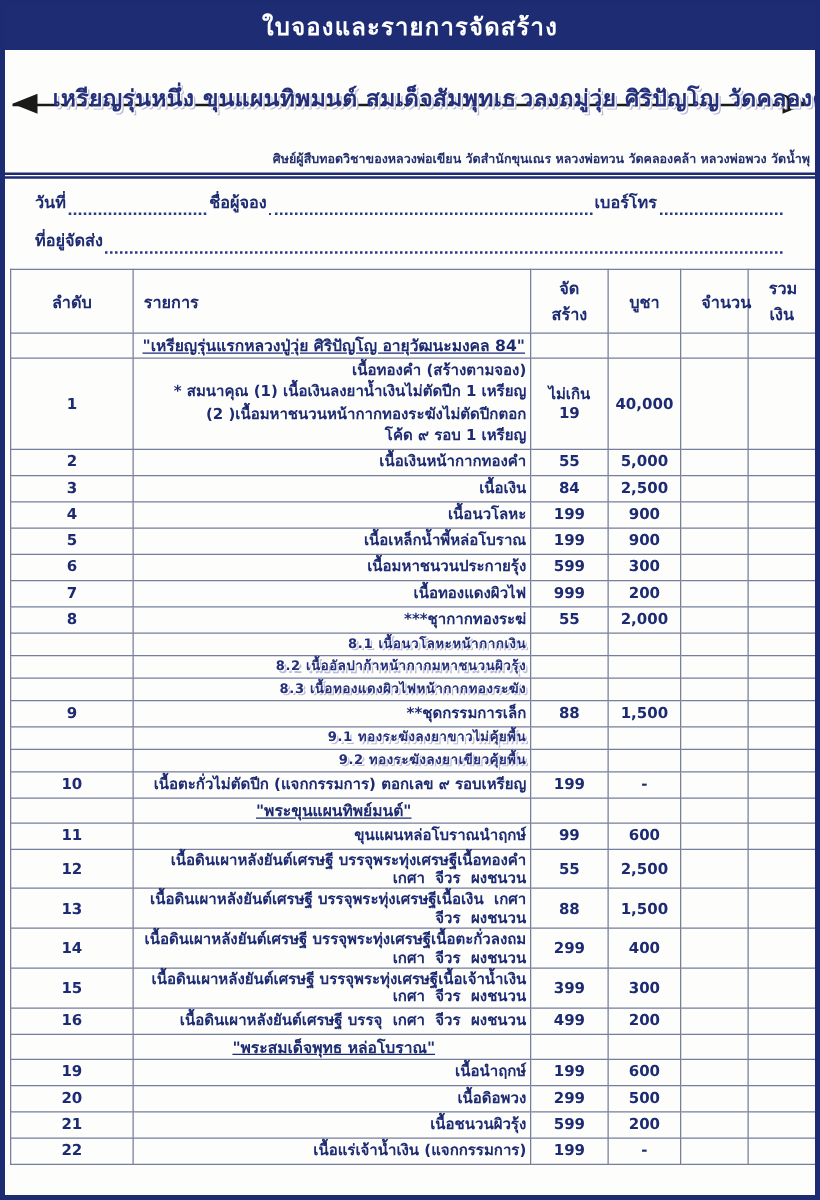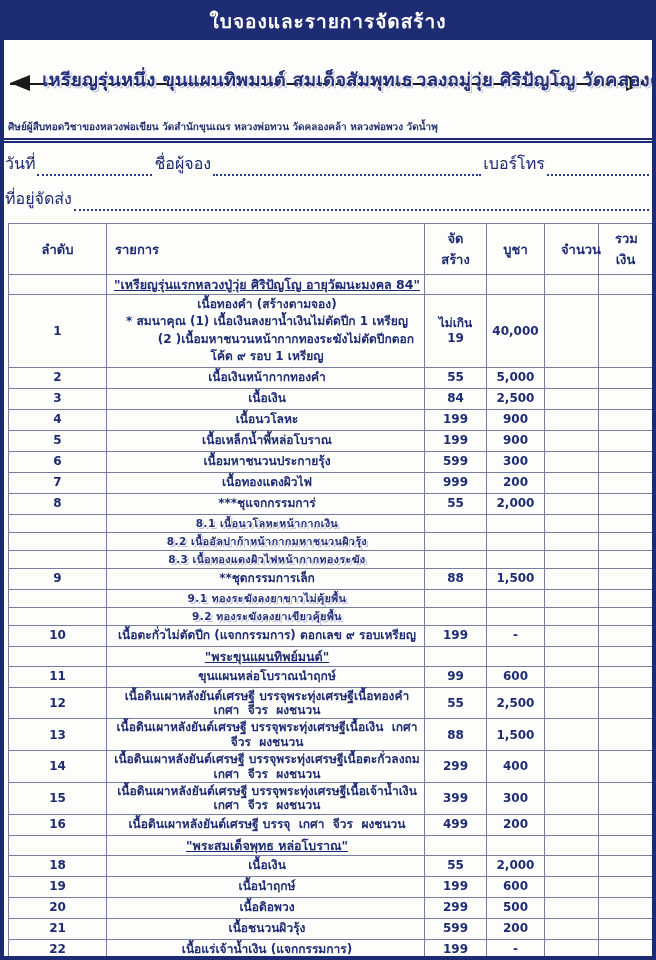--- a/index.html
+++ b/index.html
@@ -18,37 +18,37 @@
   .arrowline{position:absolute;left:6px;right:6px;top:56%;height:2px;background:#1a1a1a;z-index:0;}
   .arrow{width:0;height:0;position:absolute;top:56%;transform:translateY(-50%);z-index:0;}
   .arrow-l{left:6px;border-top:8px solid transparent;border-bottom:8px solid transparent;border-right:20px solid #1a1a1a;}
   .arrow-r{right:6px;border-top:8px solid transparent;border-bottom:8px solid transparent;border-left:20px solid #1a1a1a;}
   .logo{position:relative;z-index:1;font-size:52px;font-weight:bold;line-height:1;
     color:#cbc5ea;-webkit-text-stroke:2.5px #29295f;
     text-shadow:3px 3px 0 #8d87bb;transform:rotate(-3deg);}
   .subs{position:relative;z-index:1;display:flex;gap:3px;margin-left:40px;}
   .sub{font-weight:bold;font-size:18px;line-height:1.15;color:#243079;
     text-shadow:1px 1px 0 #ffffff,2px 2px 0 #b9b9d9;letter-spacing:.5px;white-space:nowrap;}
-  .credits{text-align:left;font-size:10px;font-weight:bold;color:#23306f;
+  .credits{text-align:right;font-size:10px;font-weight:bold;color:#23306f;
     padding:3px 4px 4px;}
   
-  .formarea{padding:8px 1px 2px;font-size:16px;font-weight:normal;}
+  .formarea{padding:8px 24px 2px;font-size:13px;font-weight:bold;}
   .fline{display:flex;align-items:flex-end;margin-bottom:10px;}
   .fline span{white-space:nowrap;}
   .dots{border-bottom:2px dotted #2a3a8a;height:13px;margin:0 2px;}
   
   .table-wrap{padding:0 4px;}
   table{border-collapse:collapse;width:100%;table-layout:fixed;}
   th,td{border:1px solid #767d9d;vertical-align:middle;}
   th{font-size:13px;font-weight:bold;padding:4px 16px;}
   th.h-no,th.h-made,th.h-price,th.h-qty,th.h-total{text-align:center;}
   th.h-desc{text-align:left;padding-left:8px;}
   td{font-size:12px;font-weight:bold;line-height:1.2;padding:1px 3px;}
   td.c-no,td.c-made,td.c-price{text-align:center;}
-  td.c-desc{text-align:center;padding-left:6px;white-space:pre-wrap;}
+  td.c-desc{text-align:right;padding-left:6px;white-space:pre-wrap;}
   tr.item td{height:18px;}
   tr.sub td{height:15px;margin-left:28px;}
   tr.sub td.c-desc{font-size:10.5px;}
   tr.section td{height:17px;}
   tr.section td.c-desc{text-align:center;text-decoration:underline;font-size:12.5px;}
   tr.big td.c-desc div{line-height:1.45;}
 </style>
 </head>
 <body>
 
@@ -211,21 +211,21 @@
             <td class="c-price">
               <div>200</div>
             </td>
             <td class="c-qty"></td>
             <td class="c-total"></td>
           </tr>
           <tr class="item">
             <td class="c-no">
               <div>8</div>
             </td>
-            <td class="c-desc"><div>***ชุแจกกรรมการ่</div></td>
+            <td class="c-desc"><div>***ชุากากทองระฆ่</div></td>
             <td class="c-made">
               <div>55</div>
             </td>
             <td class="c-price">
               <div>2,000</div>
             </td>
             <td class="c-qty"></td>
             <td class="c-total"></td>
           </tr>
           <tr class="sub">
@@ -386,34 +386,20 @@
               <div>200</div>
             </td>
             <td class="c-qty"></td>
             <td class="c-total"></td>
           </tr>
           <tr class="section">
             <td class="c-no"></td>
             <td class="c-desc"><div>"พระสมเด็จพุทธ หล่อโบราณ"</div></td>
             <td class="c-made"></td>
             <td class="c-price"></td>
-            <td class="c-qty"></td>
-            <td class="c-total"></td>
-          </tr>
-          <tr class="item">
-            <td class="c-no">
-              <div>18</div>
-            </td>
-            <td class="c-desc"><div>เนื้อเงิน</div></td>
-            <td class="c-made">
-              <div>55</div>
-            </td>
-            <td class="c-price">
-              <div>2,000</div>
-            </td>
             <td class="c-qty"></td>
             <td class="c-total"></td>
           </tr>
           <tr class="item">
             <td class="c-no">
               <div>19</div>
             </td>
             <td class="c-desc"><div>เนื้อนำฤกษ์</div></td>
             <td class="c-made">
               <div>199</div>

